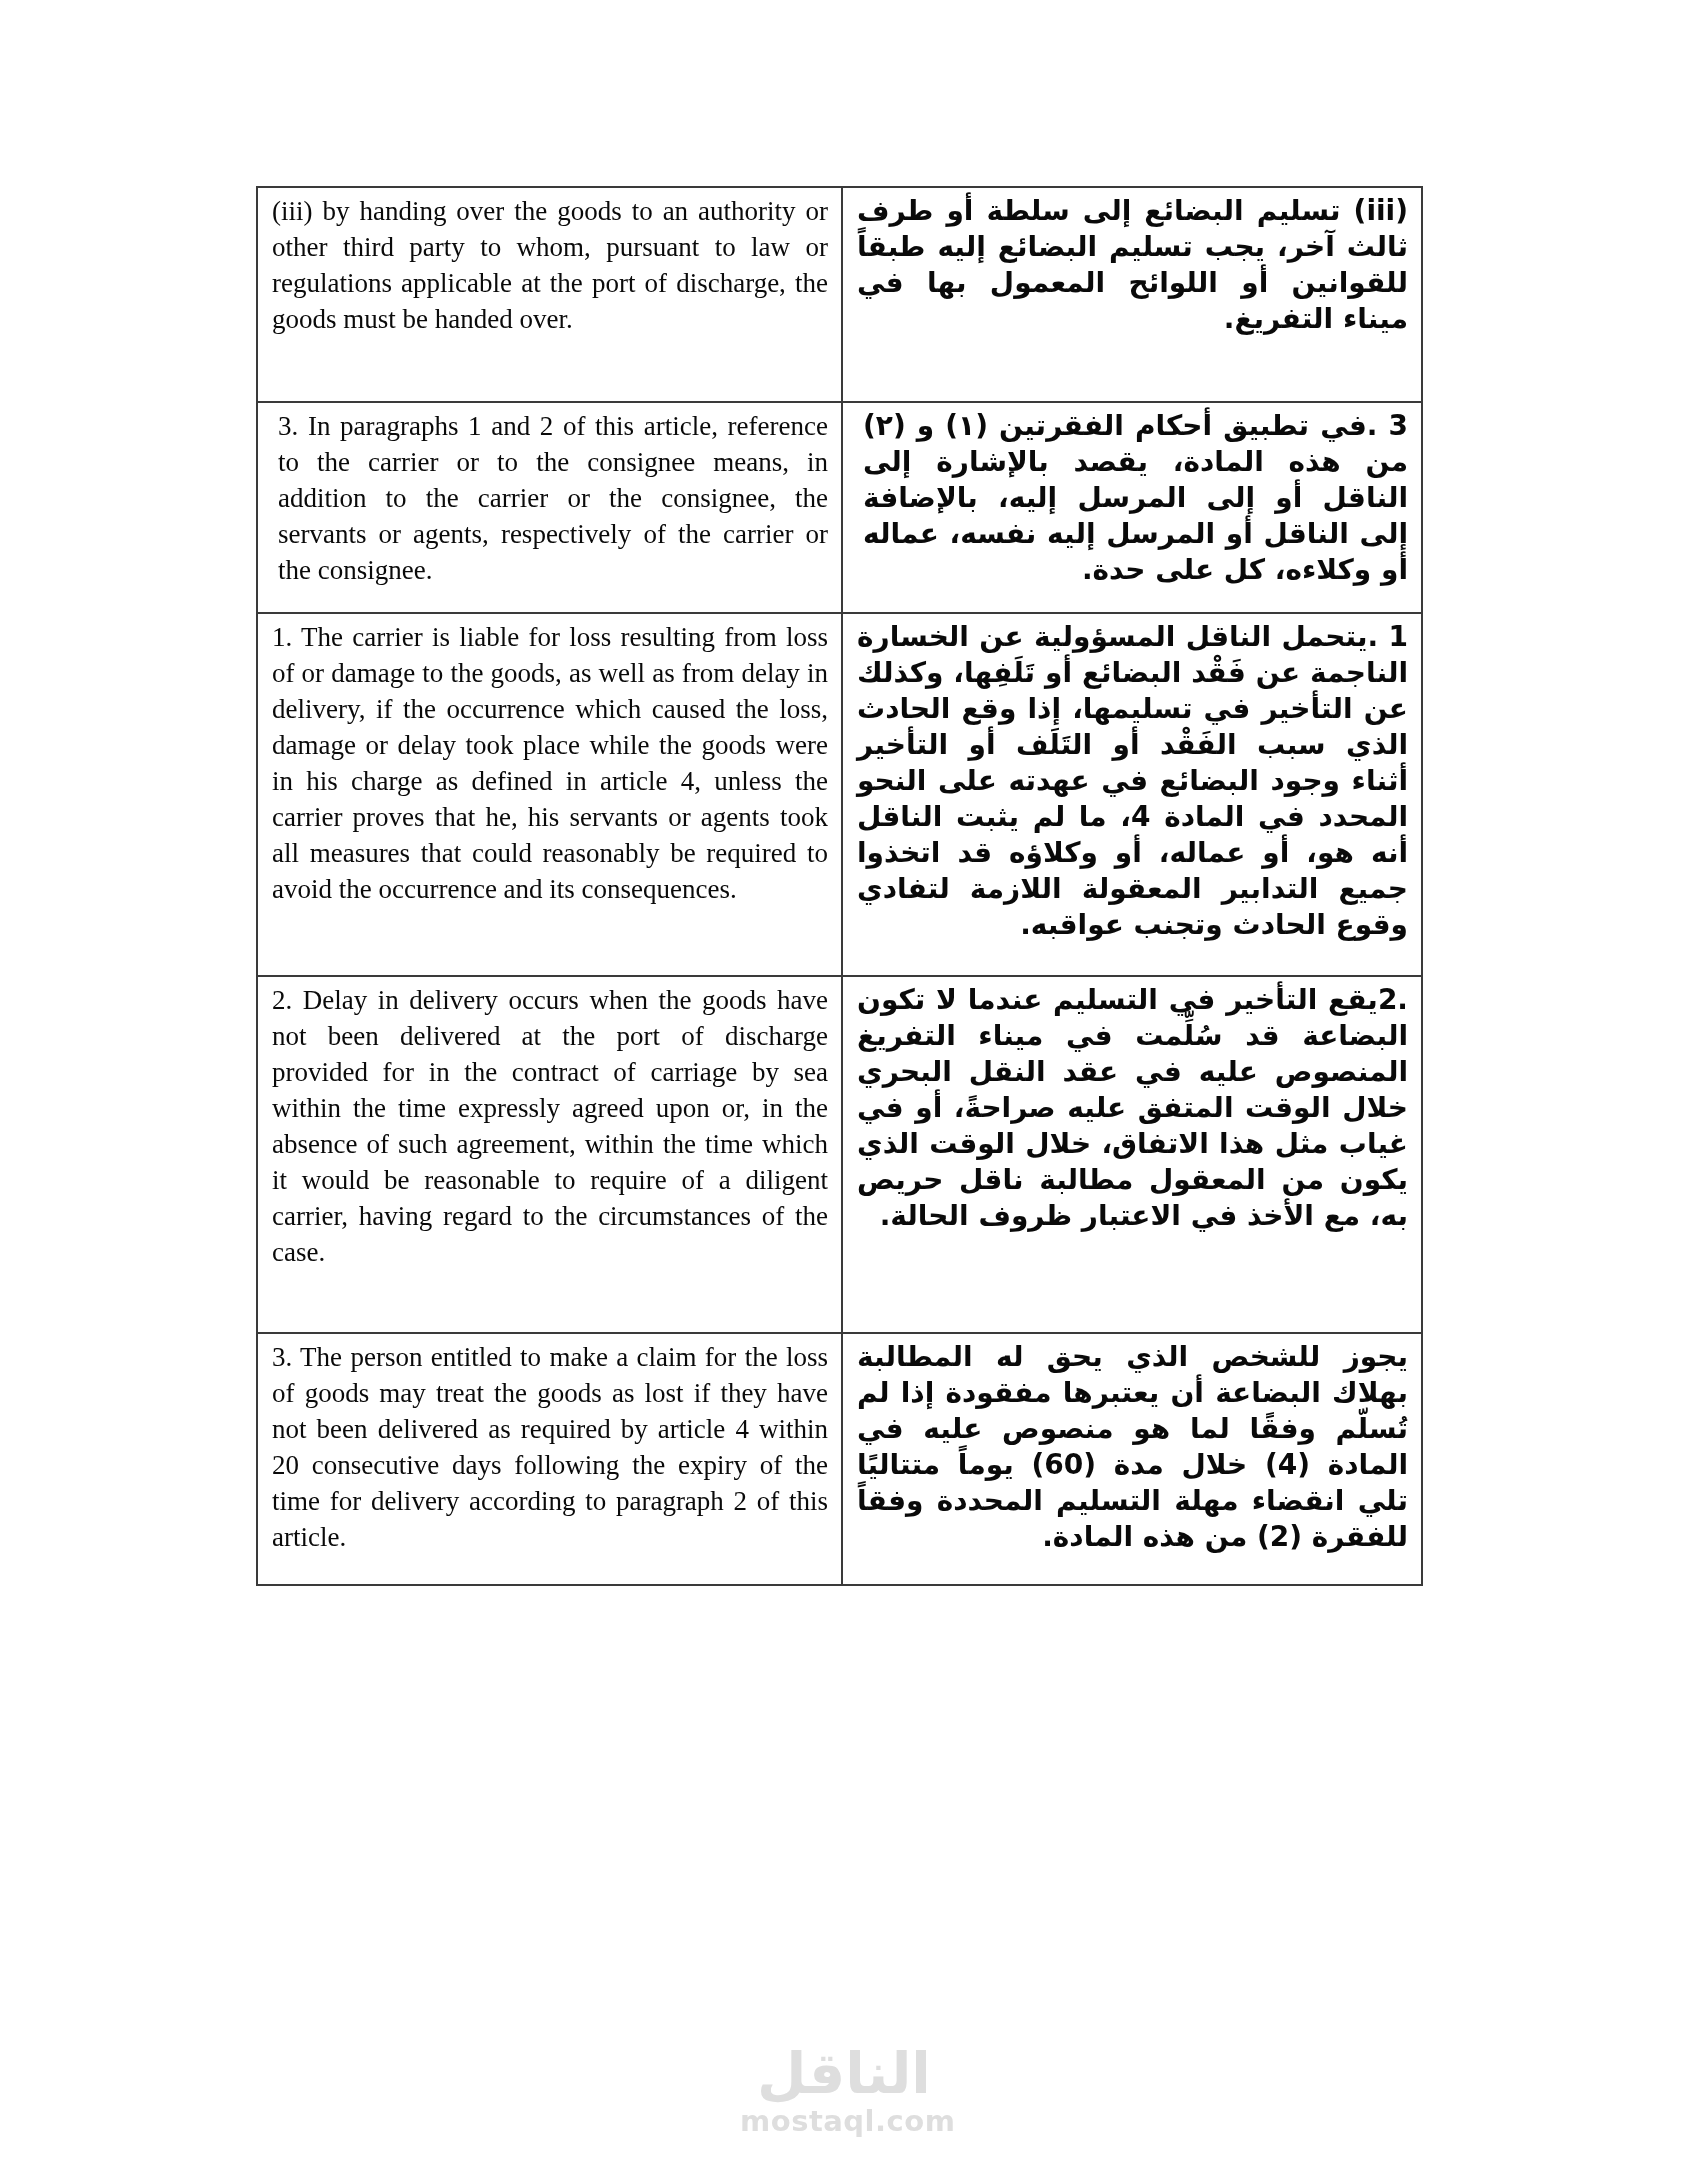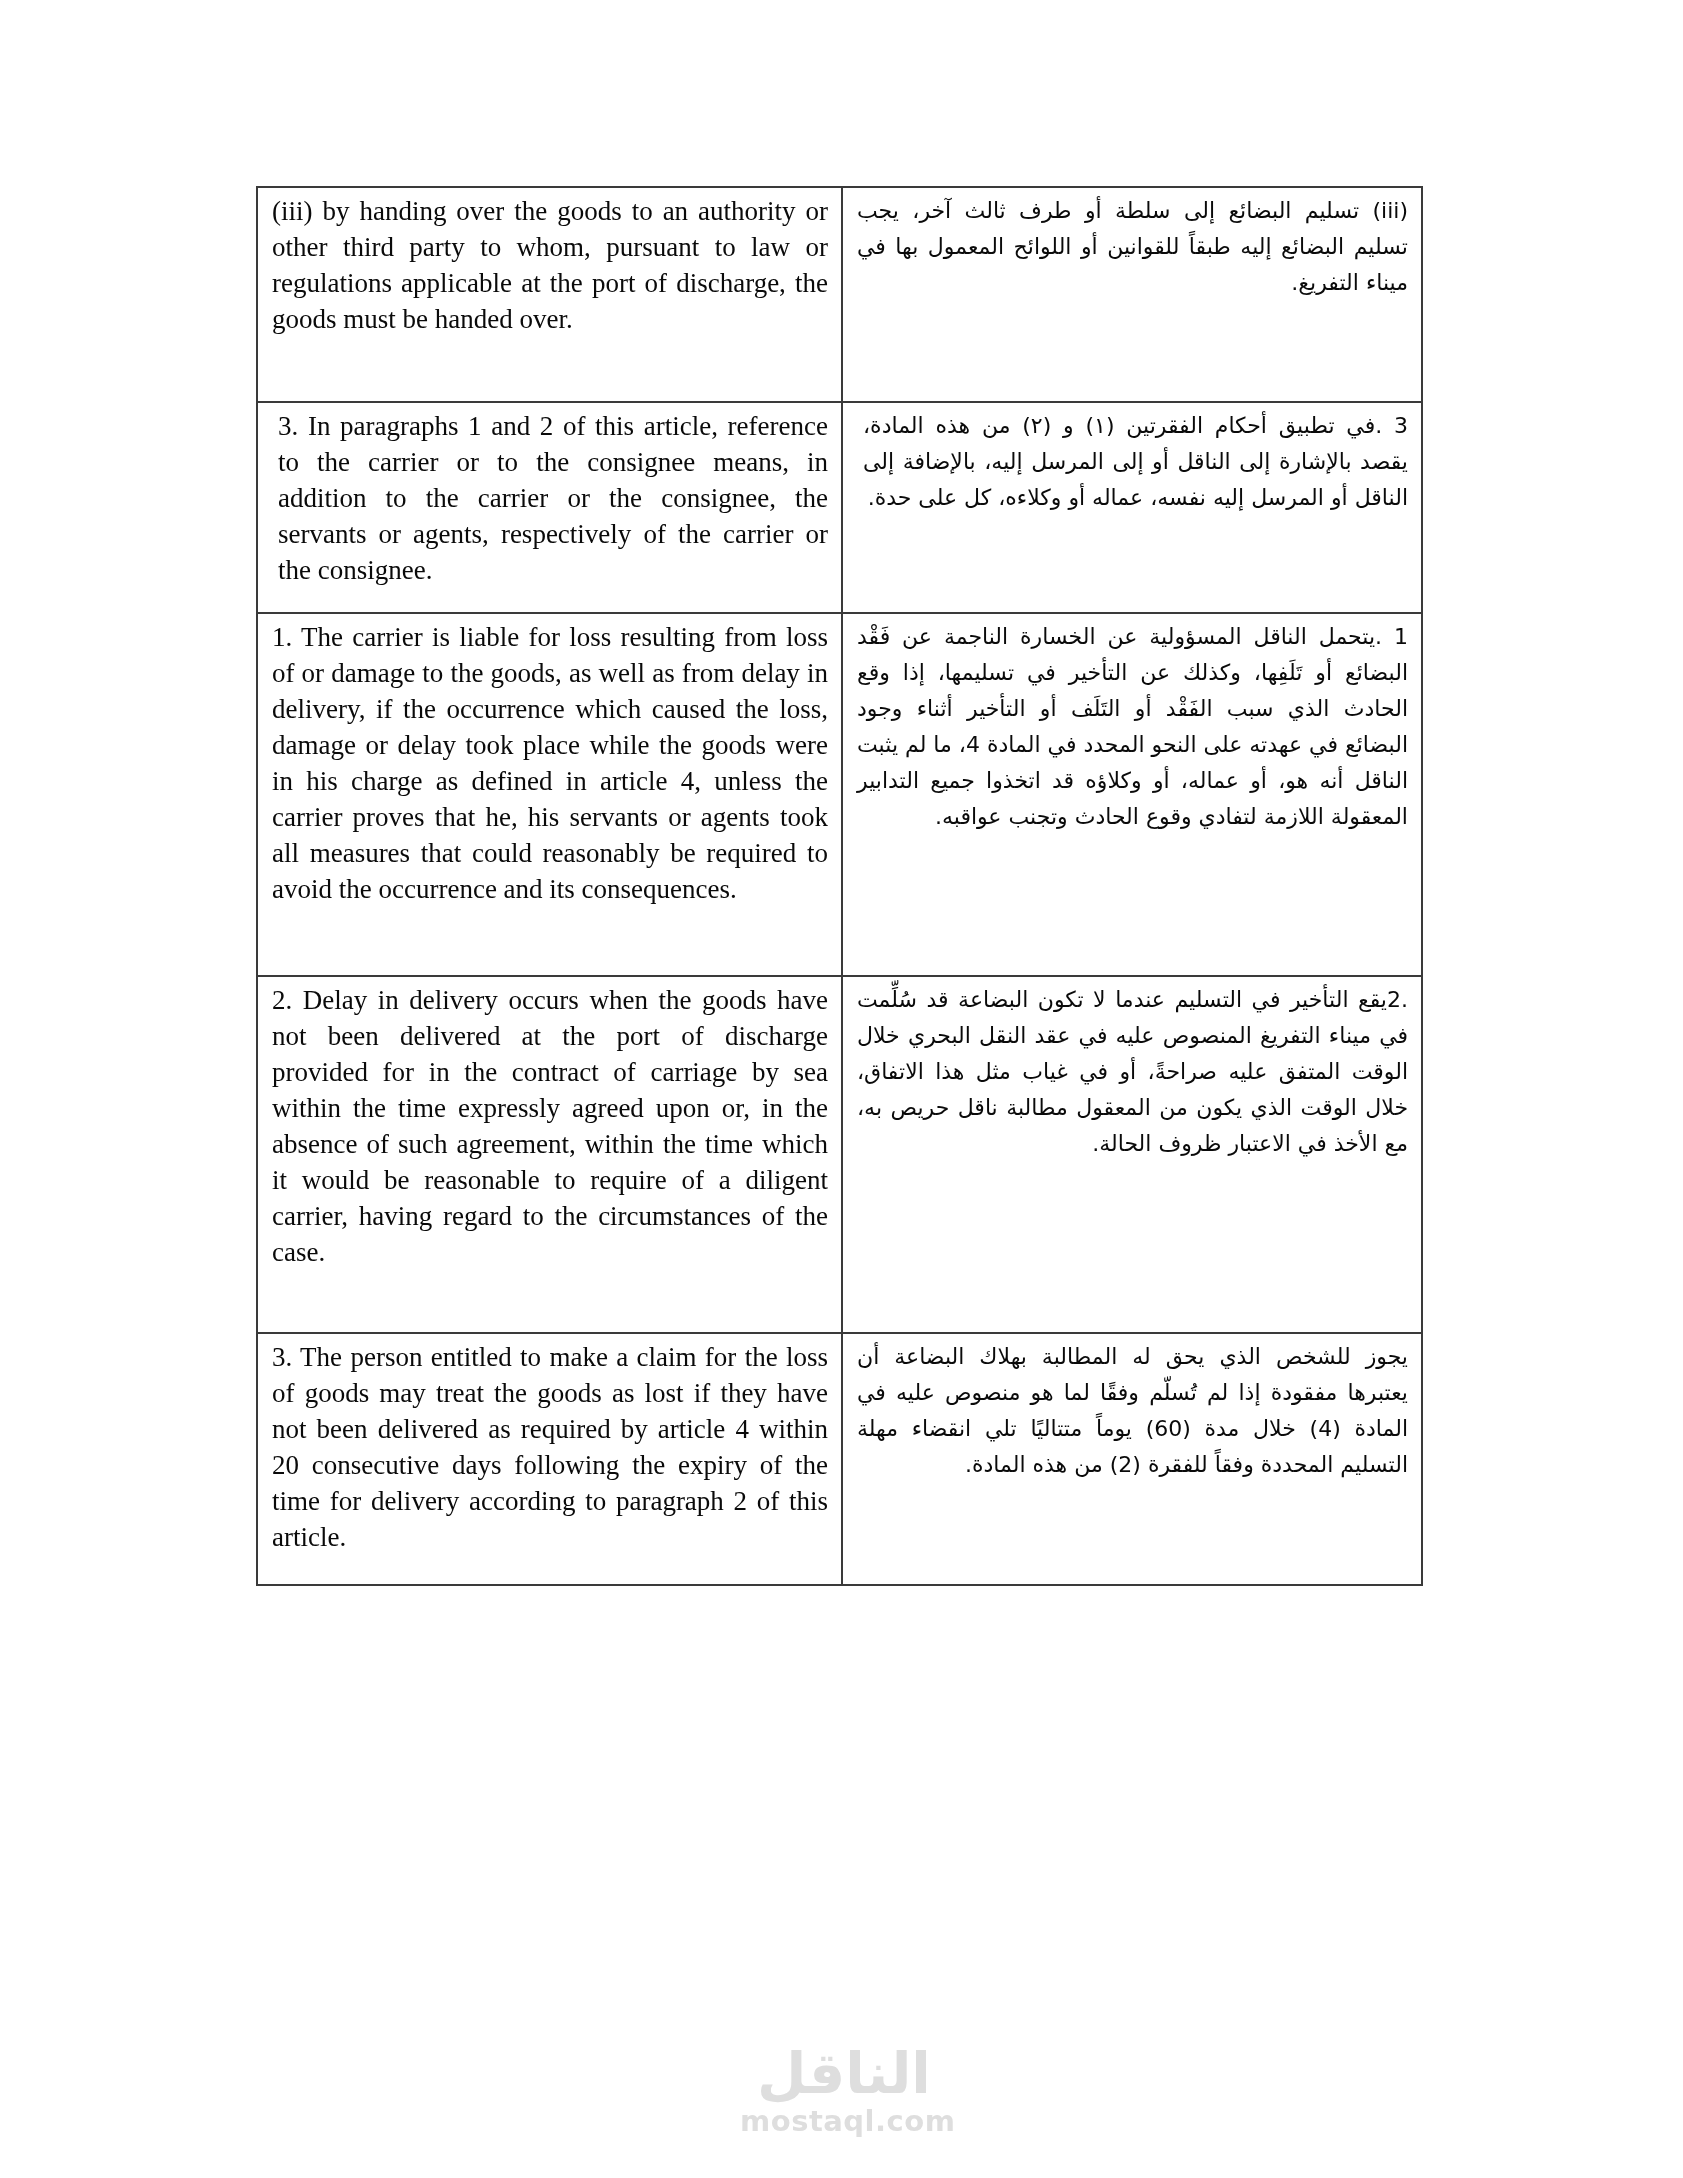--- a/index.html
+++ b/index.html
@@ -12,23 +12,23 @@
   table.bilingual td {
     border: 2px solid #3a3a3a; vertical-align: top; padding: 5px 13px 0 14px;
   }
   td.en {
     width: 556px;
     font-family: "Liberation Serif", serif; font-size: 27px; line-height: 36px;
     color: #0a0a0a; text-align: justify; text-align-last: left;
     direction: ltr;
   }
   td.ar {
-    font-family: "DejaVu Sans", sans-serif; font-size: 22px; line-height: 36px;
+    font-family: "DejaVu Sans", sans-serif; font-size: 28px; line-height: 36px;
     color: #0a0a0a; text-align: justify; direction: rtl; text-align-last: right;
-    padding-right: 16px; padding-left: 14px;
+    padding-right: 16px; padding-left: 14px; font-weight: bold;
   }
   tr.r1 td { height: 208px; border-radius: 21px; }
   tr.r2 td { height: 204px; padding-left: 20px; }
   tr.r3 td { height: 356px; }
   tr.r4 td { height: 350px; }
   tr.r5 td { height: 245px; }
   .page-number {
     position: absolute; left: 0; width: 1683px; top: 2009px; text-align: center;
     font-family: "Liberation Serif", serif; font-size: 27px; color: #0a0a0a;
   }

